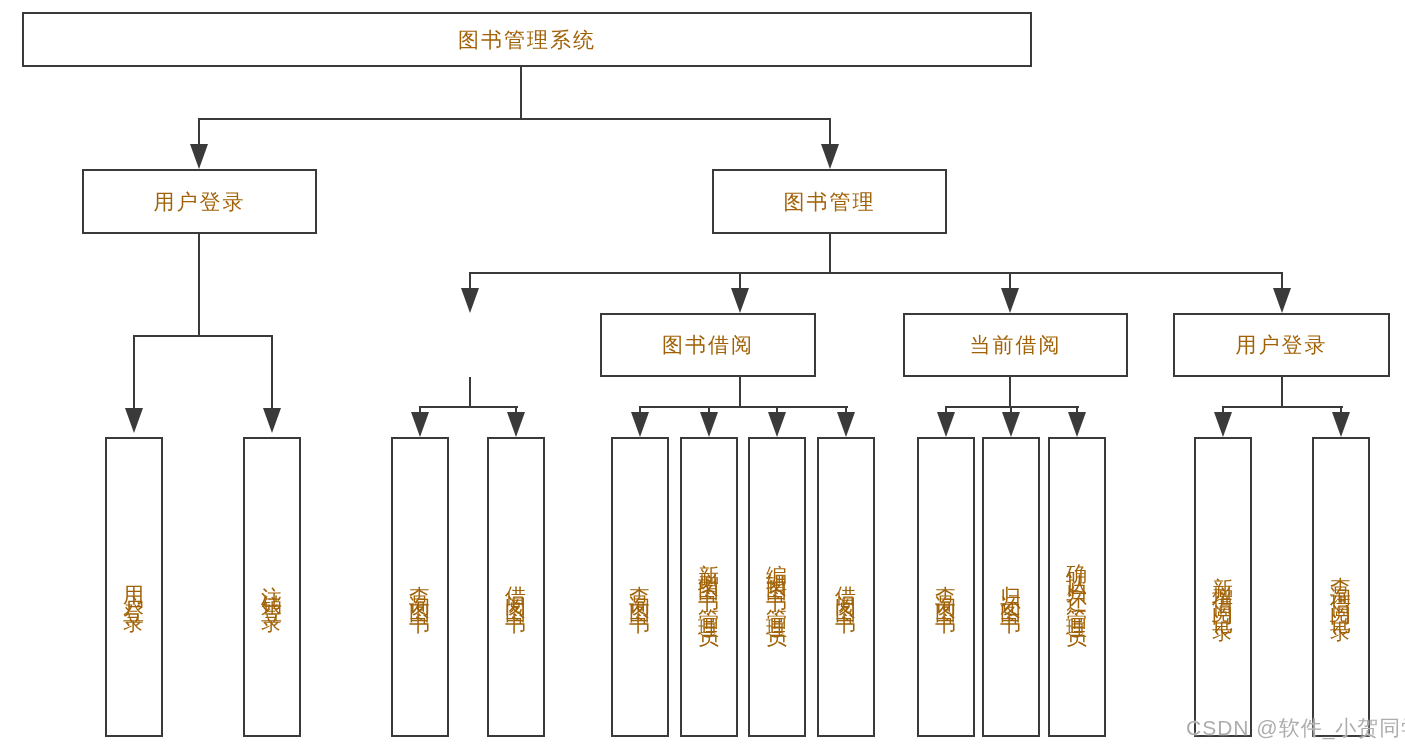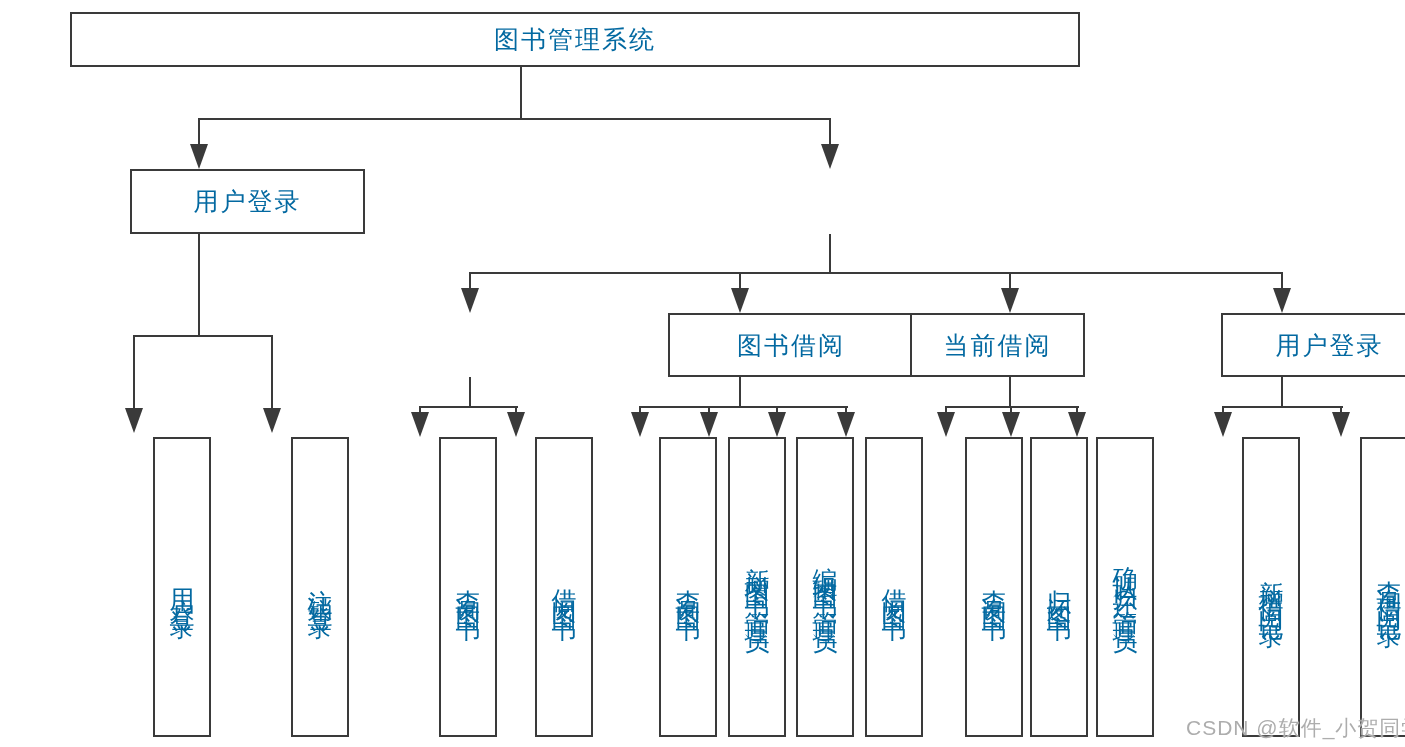--- a/index.html
+++ b/index.html
@@ -17,21 +17,21 @@
     position:absolute;width:0;height:0;
     border-left:9px solid transparent;
     border-right:9px solid transparent;
     border-top:25px solid #3a3a3a;
   }
   
   .box{
     position:absolute;box-sizing:border-box;
     background:#ffffff;border:2px solid #3a3a3a;
     display:flex;align-items:center;justify-content:center;
-    font-size:25px;color:#0369a1;letter-spacing:2px;white-space:nowrap;margin-left:48px;
+    font-size:21px;color:#a16207;letter-spacing:2px;white-space:nowrap;
   }
   .root{left:22px;top:12px;width:1010px;height:55px;}
   .l2a{left:82px;top:169px;width:235px;height:65px;}
   .l2b{left:712px;top:169px;width:235px;height:65px;}
   .l3{top:313px;height:64px;}
   
   .vbox{
     top:437px;width:58px;height:300px;
     writing-mode:vertical-rl;text-orientation:mixed;
     letter-spacing:9px;line-height:1;white-space:nowrap;
@@ -103,23 +103,24 @@
   <div class="line" style="left:1281px;top:377px;width:2px;height:31px"></div>
   <div class="line" style="left:1222px;top:406px;width:121px;height:2px"></div>
   <div class="line" style="left:1222px;top:406px;width:2px;height:8px"></div>
   <div class="arrow" style="left:1214px;top:412px"></div>
   <div class="line" style="left:1340px;top:406px;width:2px;height:8px"></div>
   <div class="arrow" style="left:1332px;top:412px"></div>
 
   <div class="box root">图书管理系统</div>
 
   <div class="box l2a">用户登录</div>
+  <div class="box l2b">图书管理</div>
 
-  <div class="box l3" style="left:620px;width:246px">图书借阅</div>
-  <div class="box l3" style="left:862px;width:175px">当前借阅</div>
+  <div class="box l3" style="left:600px;width:216px">图书借阅</div>
+  <div class="box l3" style="left:903px;width:225px">当前借阅</div>
   <div class="box l3" style="left:1173px;width:217px">用户登录</div>
 
   <div class="box vbox" style="left:105px">用户登录</div>
   <div class="box vbox" style="left:243px">注销登录</div>
 
   <div class="box vbox" style="left:391px">查询图书</div>
   <div class="box vbox" style="left:487px">借阅图书</div>
 
   <div class="box vbox" style="left:611px">查询图书</div>
   <div class="box vbox" style="left:680px">新增图书（管理员）</div>

